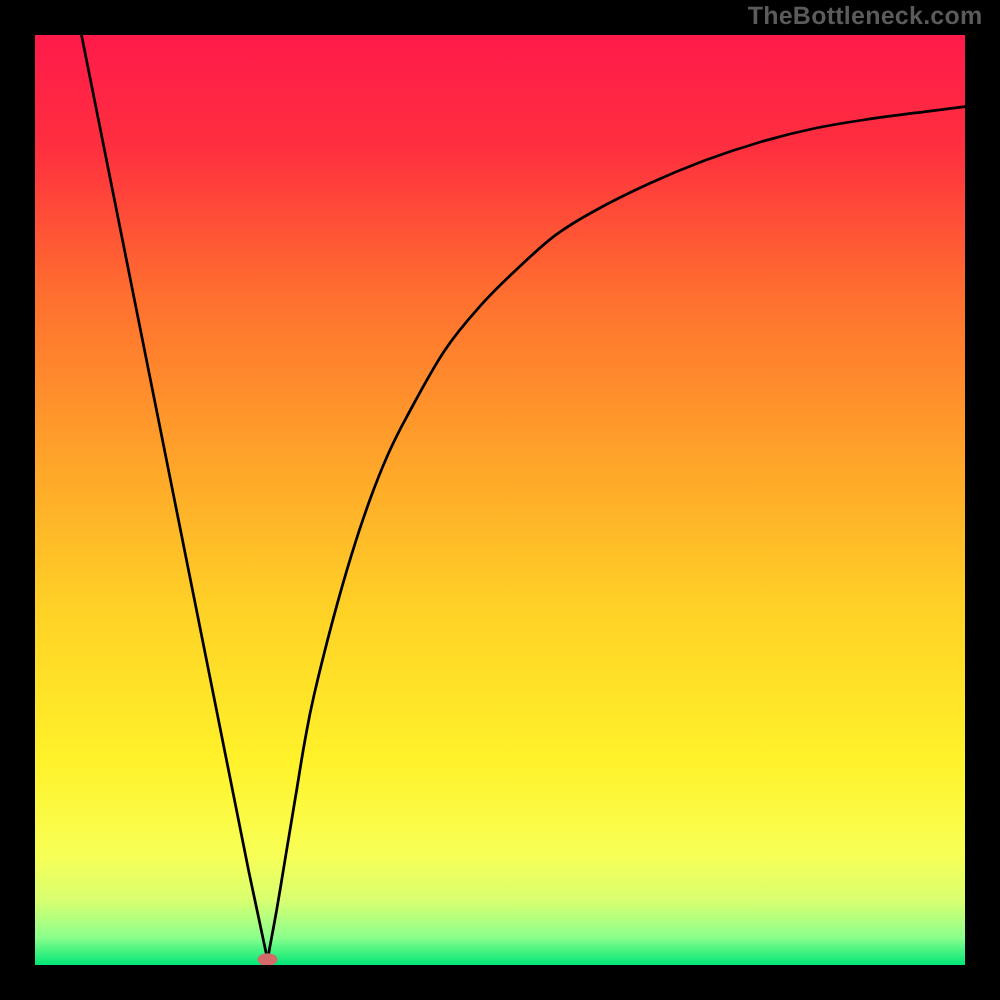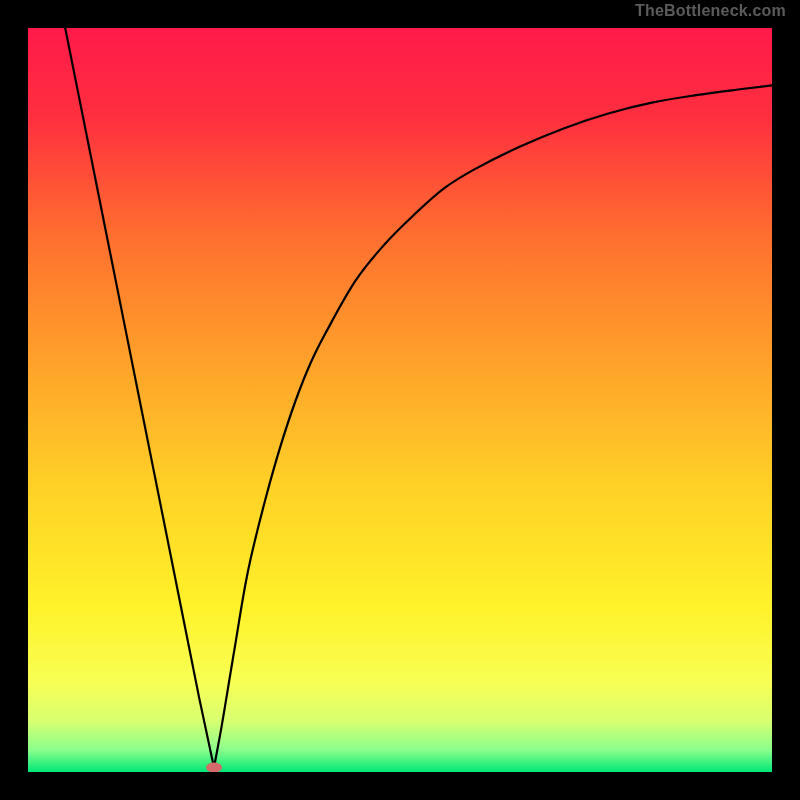--- a/index.html
+++ b/index.html
@@ -14,21 +14,21 @@
   .frame {
     position: relative;
     width: 800px;
     height: 800px;
     background: #000000;
   }
   .watermark {
     position: absolute;
     top: 2px;
     right: 14px;
-    font-size: 16px;
+    font-size: 20px;
     font-weight: bold;
     color: #5b5b5b;
     font-family: Arial, Helvetica, sans-serif;
     letter-spacing: 0.2px;
   }
   .plot-area {
     position: absolute;
     left: 28px;
     top: 28px;
     width: 744px;

